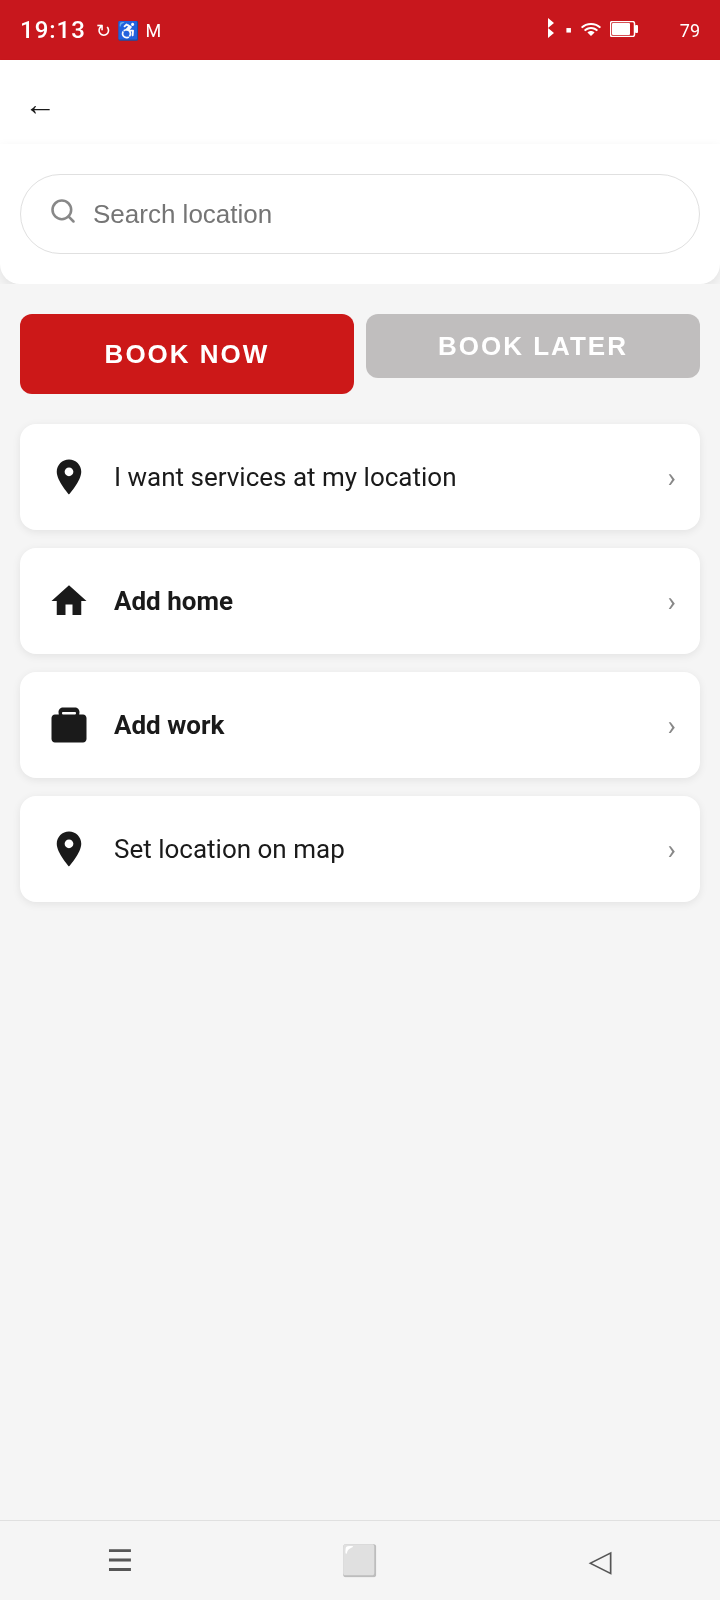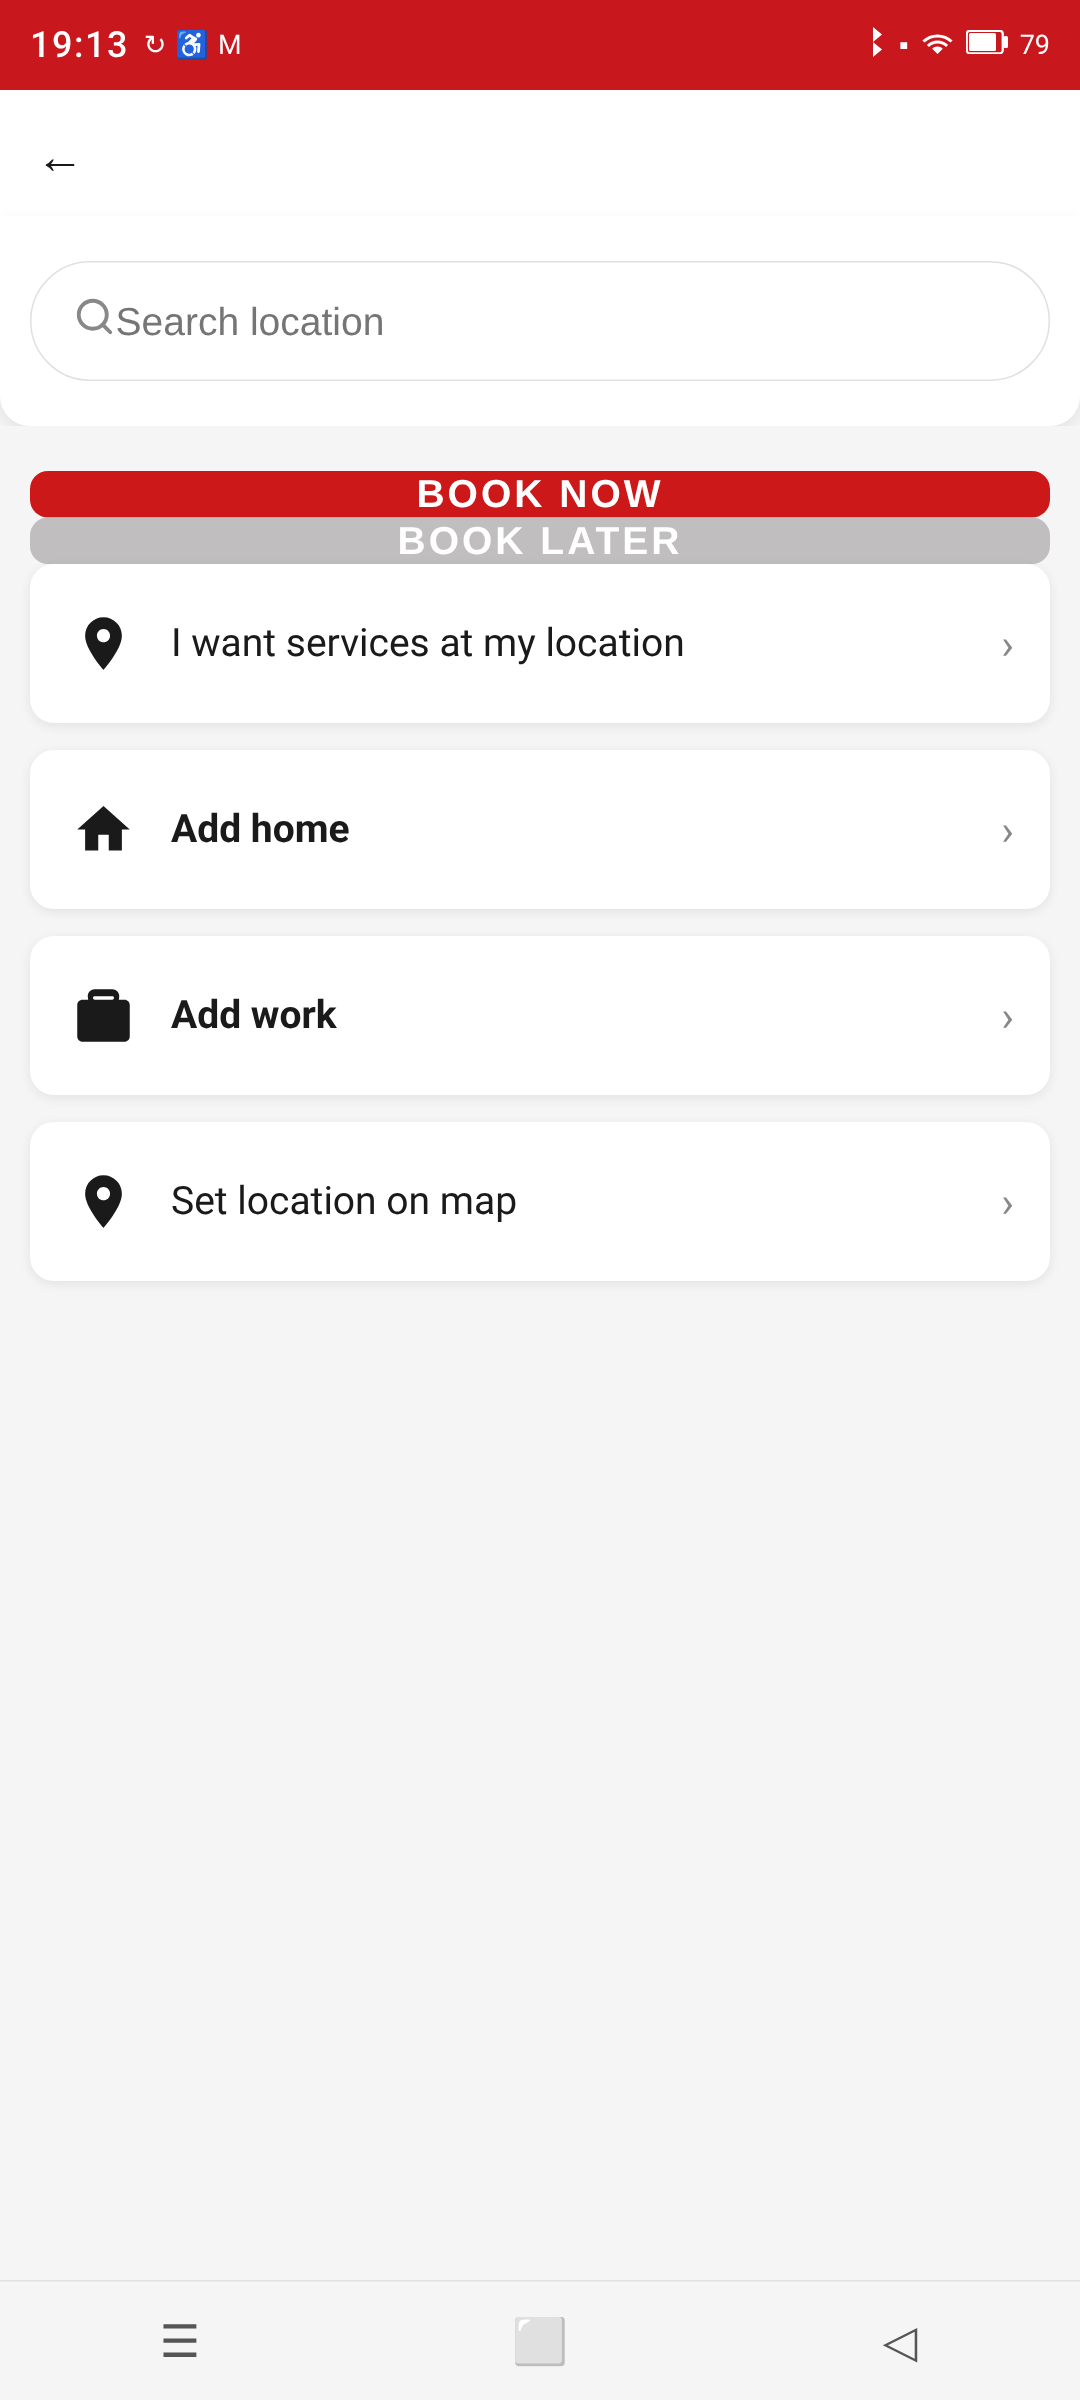--- a/index.html
+++ b/index.html
@@ -43,20 +43,21 @@
       font-size: 18px;
     }
     .status-bar-right {
       display: flex;
       align-items: center;
       gap: 8px;
     }
     .battery-text {
       color: white;
       font-size: 18px;
+      margin-left: 34px;
     }
 
     
     .header {
       width: 100%;
       background: white;
       padding: 28px 24px 24px 24px;
       display: flex;
       align-items: center;
       gap: 20px;
@@ -83,20 +84,21 @@
       box-shadow: 0 4px 12px rgba(0,0,0,0.08);
     }
     .search-box {
       width: 100%;
       height: 80px;
       border: 1.5px solid #e0e0e0;
       border-radius: 40px;
       display: flex;
       align-items: center;
       padding: 0 28px;
+      gap: 16px;
       background: white;
     }
     .search-icon-wrap {
       color: #888;
       font-size: 28px;
       flex-shrink: 0;
     }
     .search-input {
       flex: 1;
       border: none;
@@ -108,22 +110,22 @@
 
     
     .content-area {
       background: #f5f5f5;
       padding: 30px 20px;
     }
 
     
     .book-buttons {
       display: flex;
-      gap: 0;
-      flex-direction: column;
+      gap: 12px;
+      margin-bottom: 30px;
     }
     .btn-book-now {
       flex: 1;
       height: 80px;
       background: #cc1818;
       border: none;
       border-radius: 12px;
       color: white;
       font-size: 26px;
       font-weight: 700;

